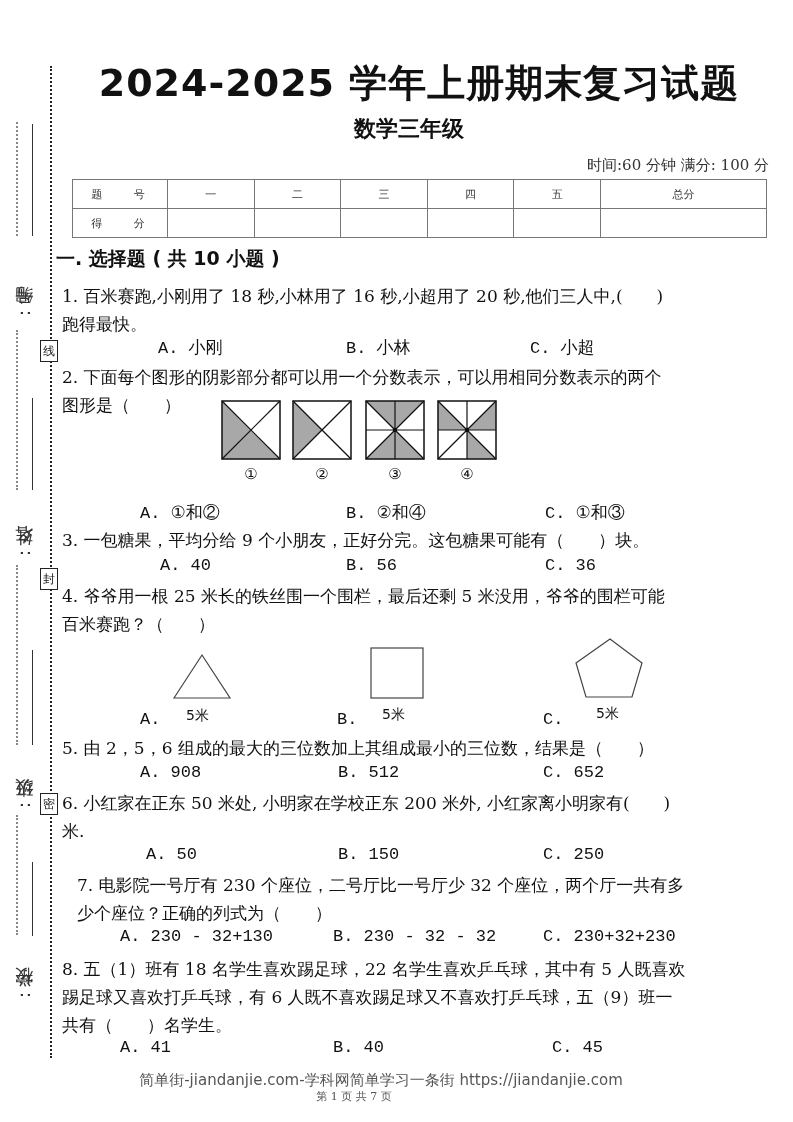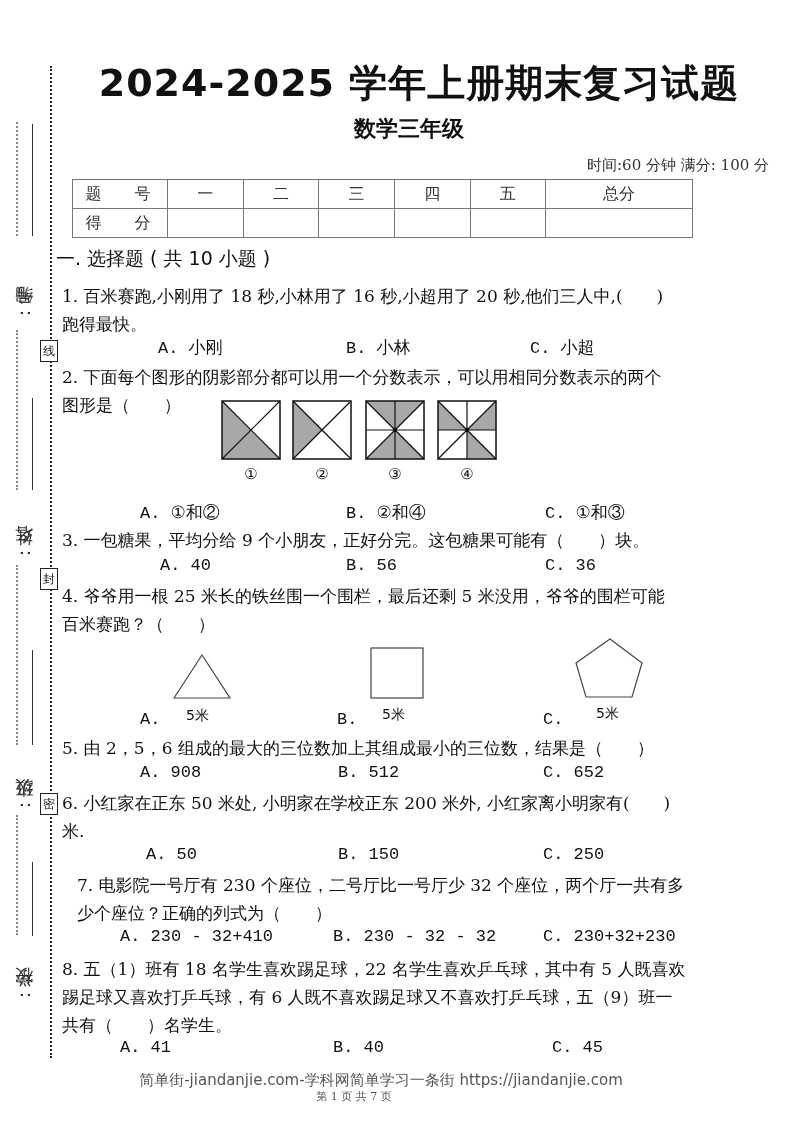--- a/index.html
+++ b/index.html
@@ -21,29 +21,29 @@
   
   .title { position: absolute; left: 0; width: 793px; top: 58px; text-align: center;
            font-family: "DejaVu Sans", "Liberation Sans", sans-serif; font-weight: bold;
            font-size: 38px; letter-spacing: 1px; padding-left: 45px; box-sizing: border-box; }
   .subtitle { position: absolute; left: 0; width: 793px; top: 114px; text-align: center;
               font-family: "DejaVu Sans", sans-serif; font-weight: bold; font-size: 22px;
               padding-left: 25px; box-sizing: border-box; }
   .meta { position: absolute; right: 24px; top: 156px; font-size: 15px; color: #333; }
   .meta span { }
 
-  table.score { position: absolute; left: 72px; top: 179px; width: 621px;
-                border-collapse: collapse; font-size: 16px; color: #333;
+  table.score { position: absolute; left: 72px; top: 179px; width: 695px;
+                border-collapse: collapse; font-size: 11px; color: #333;
                 font-family: "DejaVu Sans", sans-serif; }
   table.score td { border: 1px solid #777; height: 28px; text-align: center; padding: 0; }
   table.score td.rowhead { width: 84px; letter-spacing: 14px; padding-left: 10px; }
 
   
   .section { position: absolute; left: 56px; top: 246px; font-family: "DejaVu Sans", sans-serif;
-             font-weight: normal; font-size: 19px; }
+             font-weight: bold; font-size: 19px; }
   .q { position: absolute; left: 62px; width: 690px; font-size: 17px; line-height: 28px; }
   .opts { position: absolute; left: 0; width: 793px; font-size: 17px; height: 26px; font-family: Liberation Mono, monospace; }
   .opt { position: absolute; }
 
   .fig-caption { position: absolute; font-size: 15px; text-align: center; width: 30px; }
   .unit-caption { position: absolute; font-size: 14px; font-family: "DejaVu Sans", sans-serif; }
 
   .footer { position: absolute; left: 0; width: 752px; top: 1071px; text-align: center;
             font-family: "DejaVu Sans", sans-serif; font-size: 15px; color: #555; padding-left: 10px; box-sizing: border-box; }
   .pageno { position: absolute; left: 0; width: 698px; top: 1089px; text-align: center;
@@ -210,21 +210,21 @@
   <span class="opt" style="left:146px;">A.  50</span>
   <span class="opt" style="left:338px;">B.  150</span>
   <span class="opt" style="left:543px;">C.  250</span>
 </div>
 
 <div class="q" style="top:871px;margin-left:15px;">
   <div>7.  电影院一号厅有 230 个座位，二号厅比一号厅少 32 个座位，两个厅一共有多</div>
   <div>少个座位？正确的列式为（　　）</div>
 </div>
 <div class="opts" style="top:927px;">
-  <span class="opt" style="left:120px;">A.  230 - 32+410</span>
+  <span class="opt" style="left:120px;">A.  230 - 32+130</span>
   <span class="opt" style="left:333px;">B.  230 - 32 - 32</span>
   <span class="opt" style="left:543px;">C.  230+32+230</span>
 </div>
 
 <div class="q" style="top:955px;">
   <div>8.  五（1）班有 18 名学生喜欢踢足球，22 名学生喜欢乒乓球，其中有 5 人既喜欢</div>
   <div>踢足球又喜欢打乒乓球，有 6 人既不喜欢踢足球又不喜欢打乒乓球，五（9）班一</div>
   <div>共有（　　）名学生。</div>
 </div>
 <div class="opts" style="top:1038px;">

